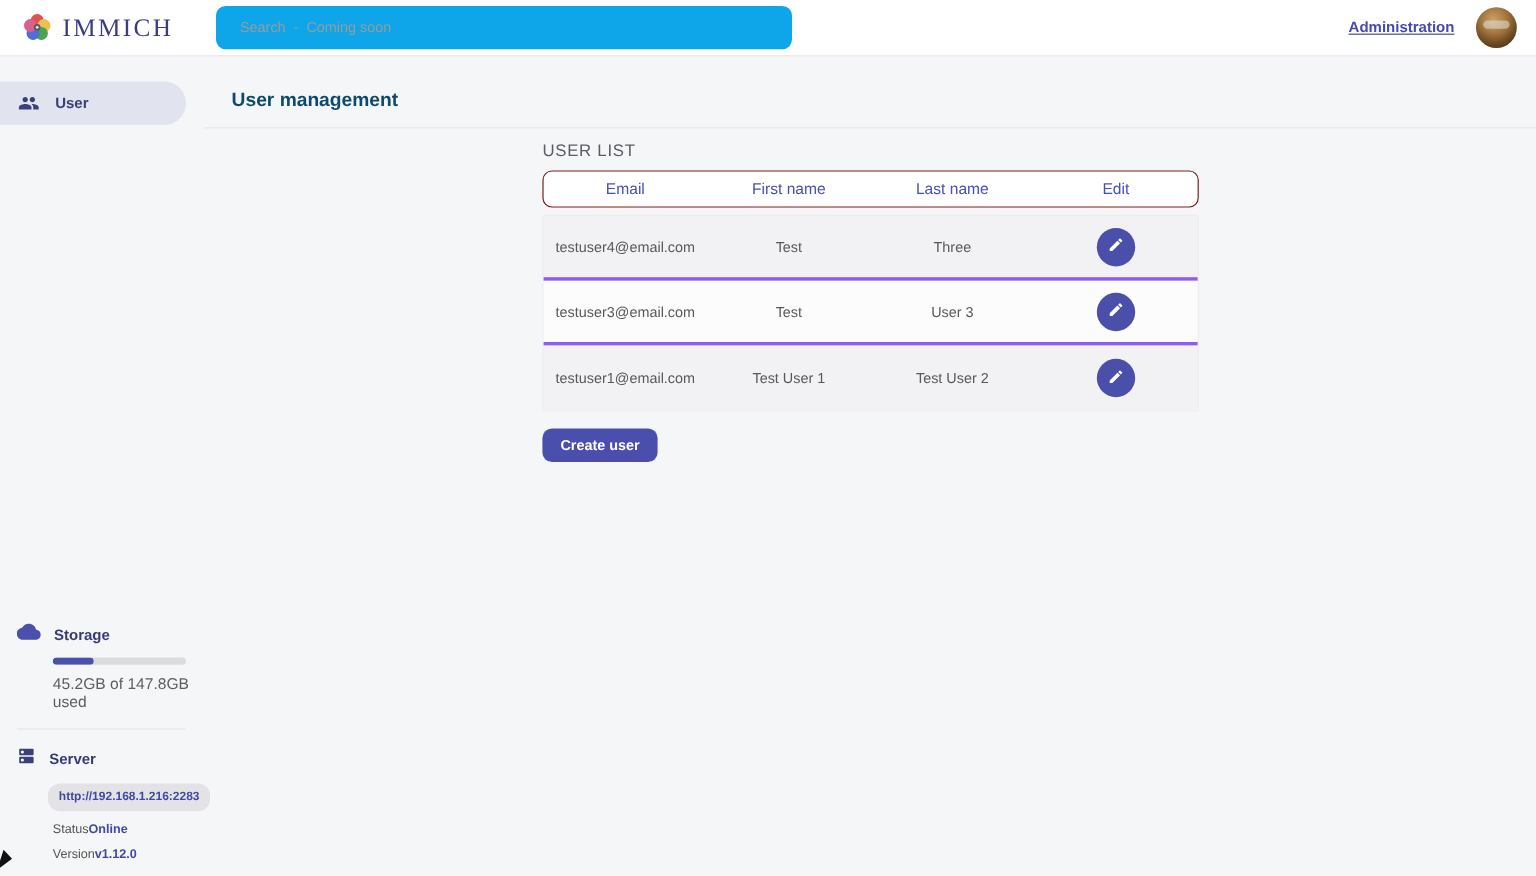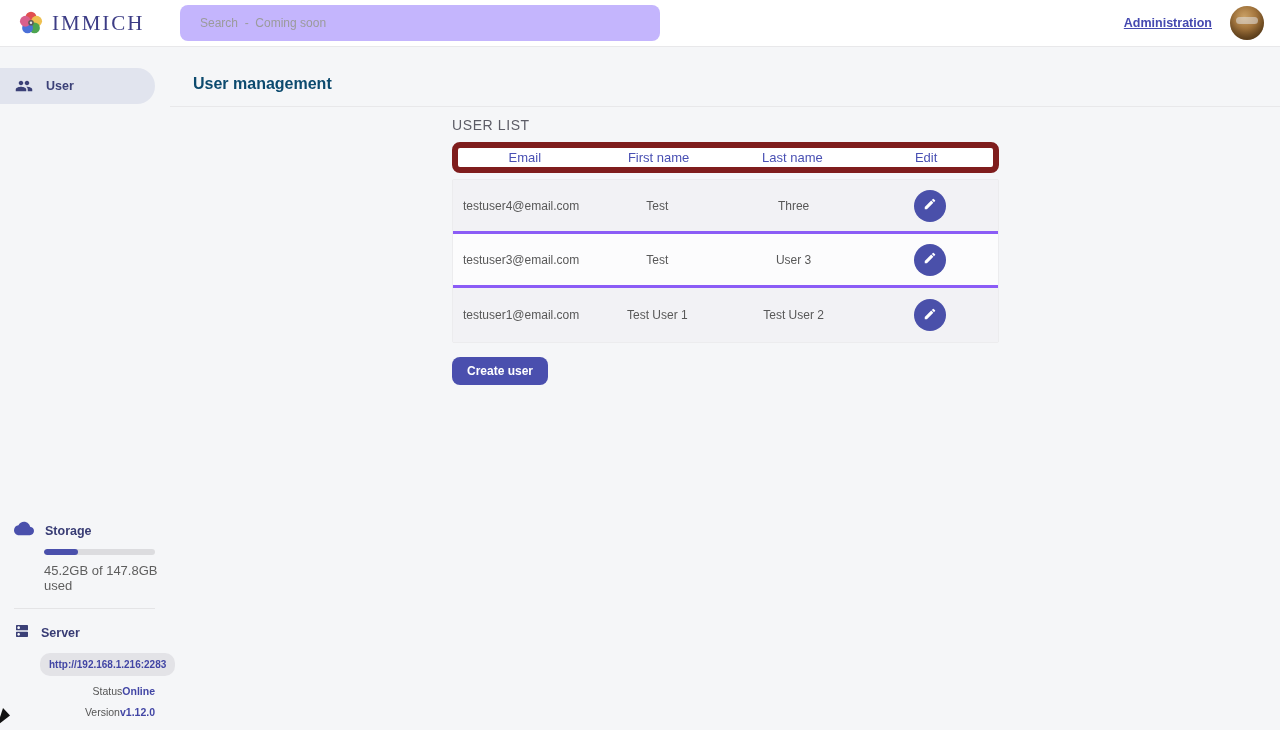--- a/index.html
+++ b/index.html
@@ -18,21 +18,21 @@
     display:flex; align-items:center;
   }
   .brand { display:flex; align-items:center; gap:8px; margin-left:18px; }
   .brand svg { display:block; }
   .wordmark {
     font-family:"Liberation Serif", serif;
     font-size:21px; letter-spacing:2px; color:#3c3c85; font-weight:500;
   }
   .search-input {
     position:absolute; left:180px; top:5px; width:480px; height:36px;
-    background:#c4b5fd; border:none; border-radius:8px;
+    background:#0ea5e9; border:none; border-radius:8px;
     padding:0 20px; font-size:12px; font-family:"Liberation Sans", sans-serif;
     color:#444; outline:none;
   }
   .search-input::placeholder { color:#9b9b9b; }
   .nav-right { margin-left:auto; display:flex; align-items:center; gap:18px; margin-right:16px; }
   .admin-link { color:#4549b0; font-size:12.5px; font-weight:700; text-decoration:underline; cursor:pointer; }
   .avatar {
     width:34px; height:34px; border-radius:50%;
     background:radial-gradient(circle at 42% 32%, #c9a065 0%, #a5763d 40%, #7c5526 70%, #5c3d1a 100%);
     box-shadow:inset 0 -6px 10px rgba(0,0,0,.25);
@@ -61,38 +61,38 @@
     background:#dcdcdf; border-radius:3px; overflow:hidden;
   }
   .progress-fill { height:100%; background:#4a50ac; border-radius:3px; }
   .usage-text { margin:8px 0 0 44px; font-size:13px; color:#5e5e5e; }
   .foot-sep { margin:15px 0 14px 14px; width:141px; border-top:1px solid #e4e4e6; }
   .url-chip {
     display:inline-block; margin:10px 0 0 40px; padding:6px 9px;
     background:#e3e3e7; border-radius:10px;
     font-size:10px; font-weight:700; color:#4246a5;
   }
-  .kv { display:flex; justify-content:flex-end; margin:9px 0 0 44px; width:111px; font-size:10.5px; }
+  .kv { display:flex; justify-content:flex-start; margin:9px 0 0 44px; width:111px; font-size:10.5px; }
   .kv .k { color:#555; }
   .kv .v { color:#4246a5; font-weight:700; }
 
   
   .main { position:absolute; left:170px; top:47px; right:0; bottom:0; }
   .page-title {
     position:absolute; left:23px; top:28px;
     font-size:16px; font-weight:700; color:#0c4a6e;
   }
   .main-divider { position:absolute; top:59px; left:0; right:0; border-top:1px solid #e8e8ea; }
   .section-label {
     position:absolute; left:282px; top:70px;
     font-size:14px; letter-spacing:.6px; color:#5c5c66;
   }
   .table-header {
     position:absolute; left:282px; top:95px; width:547px; height:31px;
-    background:#ffffff; border:6px solid #7f1d1d; border-radius:8px;
+    background:#ffffff; border:1px solid #7f1d1d; border-radius:8px;
     display:grid; grid-template-columns:repeat(4,1fr); align-items:center;
   }
   .table-header .th { text-align:center; font-size:13px; font-weight:500; color:#4950b3; }
   .table-body {
     position:absolute; left:282px; top:132px; width:547px;
     border:1px solid #ececee; border-radius:2px;
   }
   .table-row {
     height:54px; display:grid; grid-template-columns:repeat(4,1fr);
     align-items:center; border-bottom:3px solid #8b5cf6;

